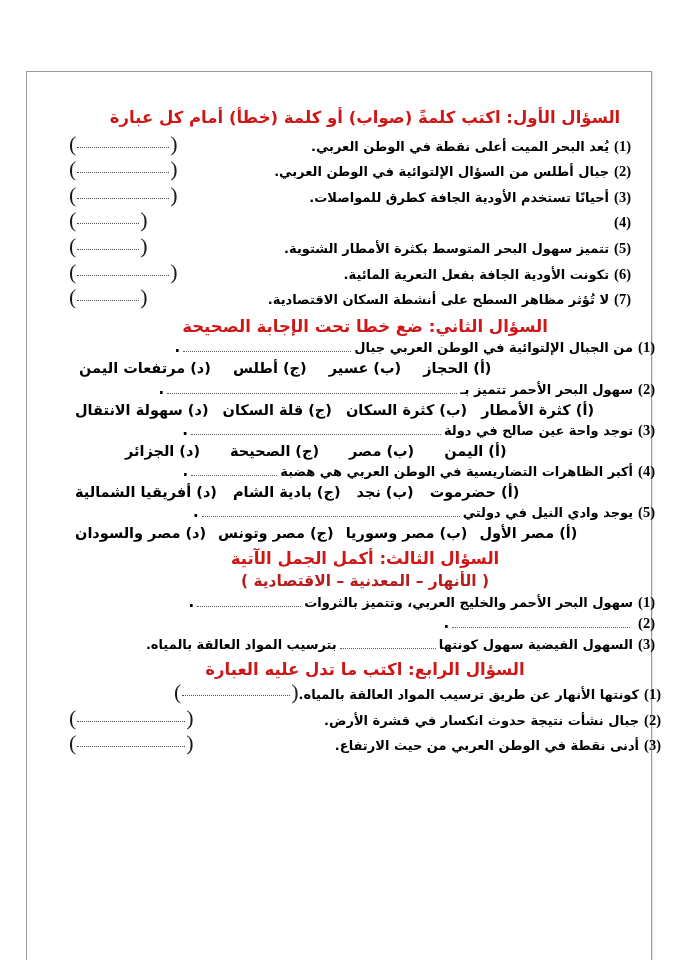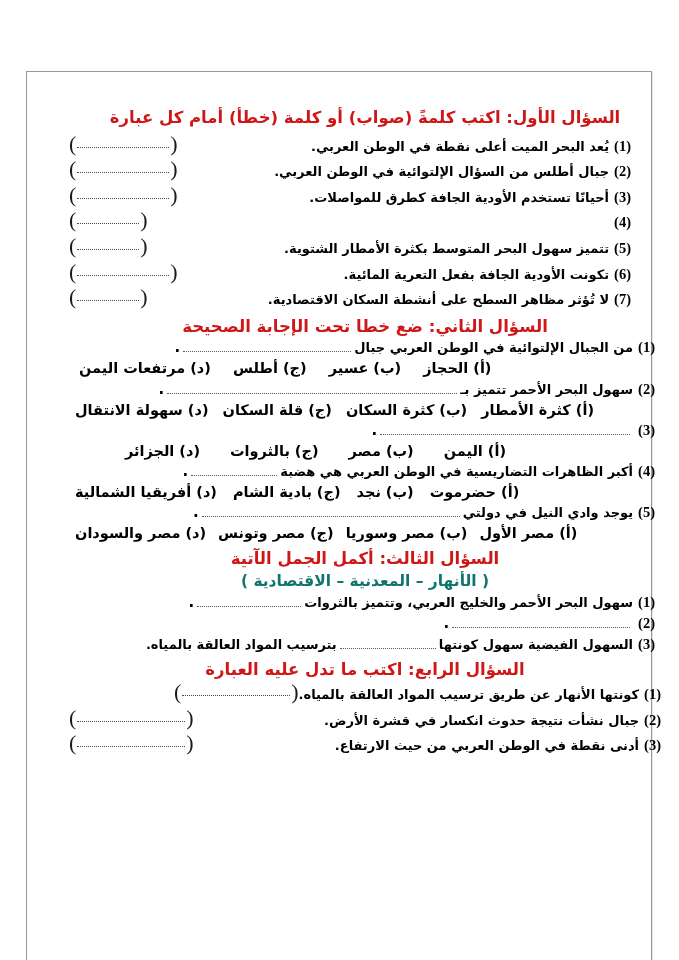--- a/index.html
+++ b/index.html
@@ -154,21 +154,21 @@
   }
   .opt-val { font-size: 14.5px; font-weight: bold; }
 
   
   .wordbank {
     text-align: center;
     font-size: 15.5px;
     font-weight: bold;
     margin: 3px 0 2px 0;
     letter-spacing: 0.3px;
-    color: #0f766e;
+    color: #b91c1c;
     white-space: nowrap;
   }
 
   
   .s4 .stmt-row { padding: 1px 0 1px 0; }
 </style>
 </head>
 <body>
 
 <div class="page">
@@ -307,35 +307,36 @@
             <span class="opt-val">قلة السكان</span>
           </span>
           <span class="opt">
             <span class="opt-key">(د)</span>
             <span class="opt-val">سهولة الانتقال</span>
           </span>
         </div>
 
         <div class="mc-q" style="padding-right:6px;">
           <span class="stmt-num">(3)</span>
+          <span class="stmt-text">توجد واحة عين صالح في دولة</span>
           <span class="dotline" style="width:250px;"></span>
           <span class="dot-end">.</span>
         </div>
         <div class="mc-opts" style="gap:30px;padding-left:56px;">
           <span class="opt">
             <span class="opt-key">(أ)</span>
             <span class="opt-val">اليمن</span>
           </span>
           <span class="opt">
             <span class="opt-key">(ب)</span>
             <span class="opt-val">مصر</span>
           </span>
           <span class="opt">
             <span class="opt-key">(ج)</span>
-            <span class="opt-val">بالثروات</span>
+            <span class="opt-val">الصحيحة</span>
           </span>
           <span class="opt">
             <span class="opt-key">(د)</span>
             <span class="opt-val">الجزائر</span>
           </span>
         </div>
 
         <div class="mc-q" style="padding-right:6px;">
           <span class="stmt-num">(4)</span>
           <span class="stmt-text">أكبر الظاهرات التضاريسية في الوطن العربي هي هضبة</span>

